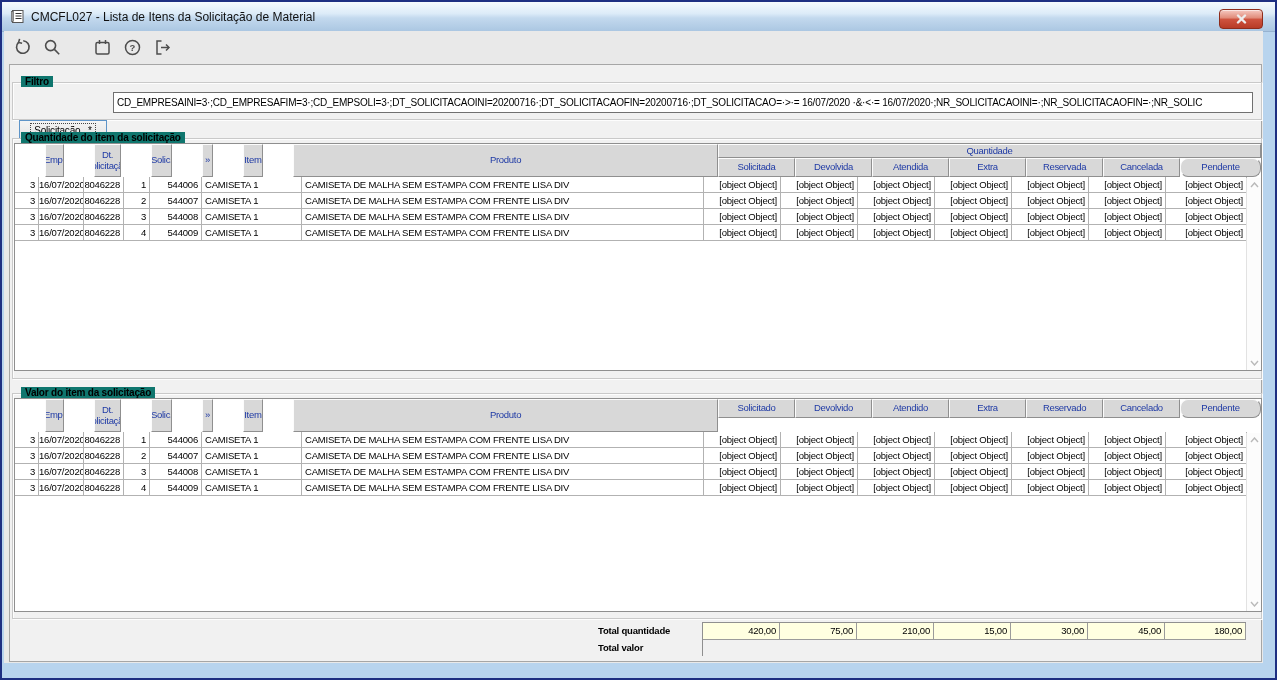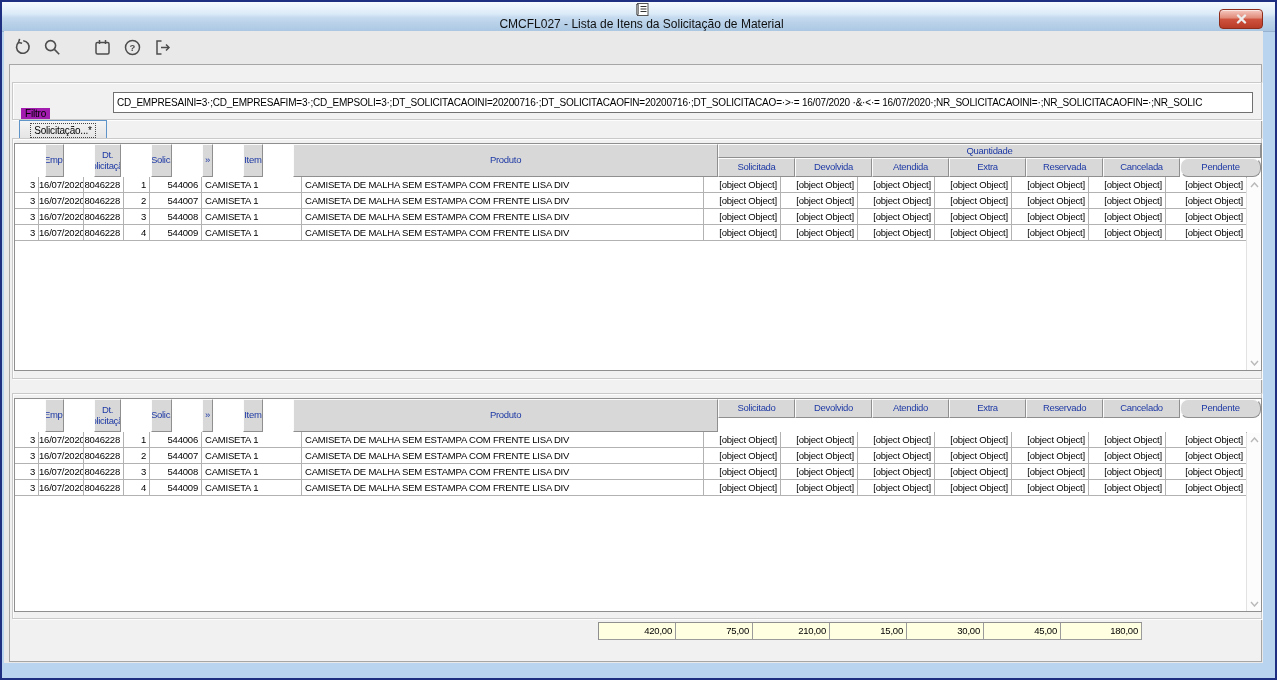--- a/index.html
+++ b/index.html
@@ -1,35 +1,35 @@
 <!DOCTYPE html>
 <html><head>
 <meta charset="utf-8">
 <style>
   html,body{margin:0;padding:0;}
   body{width:1277px;height:680px;font-family:"Liberation Sans",sans-serif;background:#d0d0d0;}
   .window{position:relative;width:1277px;height:680px;background:#b8d4ee;box-shadow:inset 0 0 0 2px #1e2f82;overflow:hidden;}
   
   .titlebar{position:absolute;left:2px;top:2px;width:1273px;height:29px;
     background:linear-gradient(180deg,#f5fafe 0%,#dcebf8 40%,#c3d9ee 55%,#abc7e2 100%);
-    border-bottom:1px solid #96b2d0;display:flex;align-items:center;flex-direction:column;}
+    border-bottom:1px solid #96b2d0;display:flex;align-items:center;}
   .title-icon{margin-left:8px;display:inline-flex;}
   .title-text{margin-left:6px;font-size:12px;color:#101010;}
   .close-btn{position:absolute;right:12px;top:7px;width:44px;height:20px;border-radius:4px;
     border:1px solid #8e2c1c;background:linear-gradient(180deg,#f6c9c1 0%,#e08a78 45%,#cf5440 50%,#b83b26 100%);
     box-shadow:inset 0 1px 0 rgba(255,255,255,.55);display:flex;align-items:center;justify-content:center;cursor:pointer;padding:0;}
   
   .client{position:absolute;left:4px;top:31px;width:1259px;height:632px;background:#e9e9e9;}
   .toolbar{position:absolute;left:0;top:0;width:100%;height:33px;display:flex;align-items:center;background:#e9e9e9;}
   .tbtn{width:24px;height:24px;background:transparent;border:none;display:flex;align-items:center;justify-content:center;margin-left:6px;cursor:pointer;padding:0;}
   .tbtn.gap{margin-left:26px;}
   .panel{position:absolute;left:5px;top:33px;width:1251px;height:596px;background:#f1f1f1;border:1px solid #a6a6a6;}
   
   .group{position:absolute;border:1px solid #c9c9c9;box-shadow:inset 1px 1px 0 #fdfdfd, 1px 1px 0 #fdfdfd;background:#f1f1f1;}
-  .glabel{position:absolute;top:-7px;left:8px;background:#a21caf;padding:0 4px;font-weight:normal;font-size:10px;color:#000;letter-spacing:-0.2px;white-space:nowrap;margin-top:32px;}
+  .glabel{position:absolute;top:-7px;left:8px;background:#0f766e;padding:0 4px;font-weight:bold;font-size:10px;color:#000;letter-spacing:-0.2px;white-space:nowrap;}
   .g-filter{left:8px;top:51px;width:1248px;height:36px;}
   .g-qty{left:8px;top:107px;width:1248px;height:239px;}
   .g-val{left:8px;top:362px;width:1248px;height:224px;}
   
   .filter-btn{position:absolute;left:6px;top:9px;width:88px;height:21px;border:1px solid #5e94c8;
     background:linear-gradient(180deg,#f4f4f4,#e3e3e3);font-size:10px;letter-spacing:-0.2px;color:#000;cursor:pointer;
     display:flex;align-items:center;justify-content:center;padding:0;font-family:"Liberation Sans",sans-serif;margin-top:28px;}
   .filter-btn .inner{border:1px dotted #444;padding:1px 3px;white-space:nowrap;}
   .filter-input{position:absolute;left:100px;top:9px;width:1140px;height:21px;border:1px solid #707070;background:#fff;
     font-size:10px;letter-spacing:-0.2px;color:#000;padding:0 3px;box-sizing:border-box;font-family:"Liberation Sans",sans-serif;white-space:nowrap;overflow:hidden;}
@@ -371,20 +371,24 @@
           <span class="chev down">
             <svg width="9" height="6" viewBox="0 0 9 6">
                 <polyline points="1,1 4.5,5 8,1" fill="none" stroke="#b9b9b9" stroke-width="1.4"></polyline>
               </svg>
           </span>
         </div>
       </div>
     </div>
 
     <div class="totals">
+      <div class="tlabels">
+        <div>Total quantidade</div>
+        <div>Total valor</div>
+      </div>
       <div class="ttable">
         <div class="trow">
 
         <div class="tcell">420,00</div>
             <div class="tcell">75,00</div>
             <div class="tcell">210,00</div>
             <div class="tcell">15,00</div>
             <div class="tcell">30,00</div>
             <div class="tcell">45,00</div>
             <div class="tcell">180,00</div>

